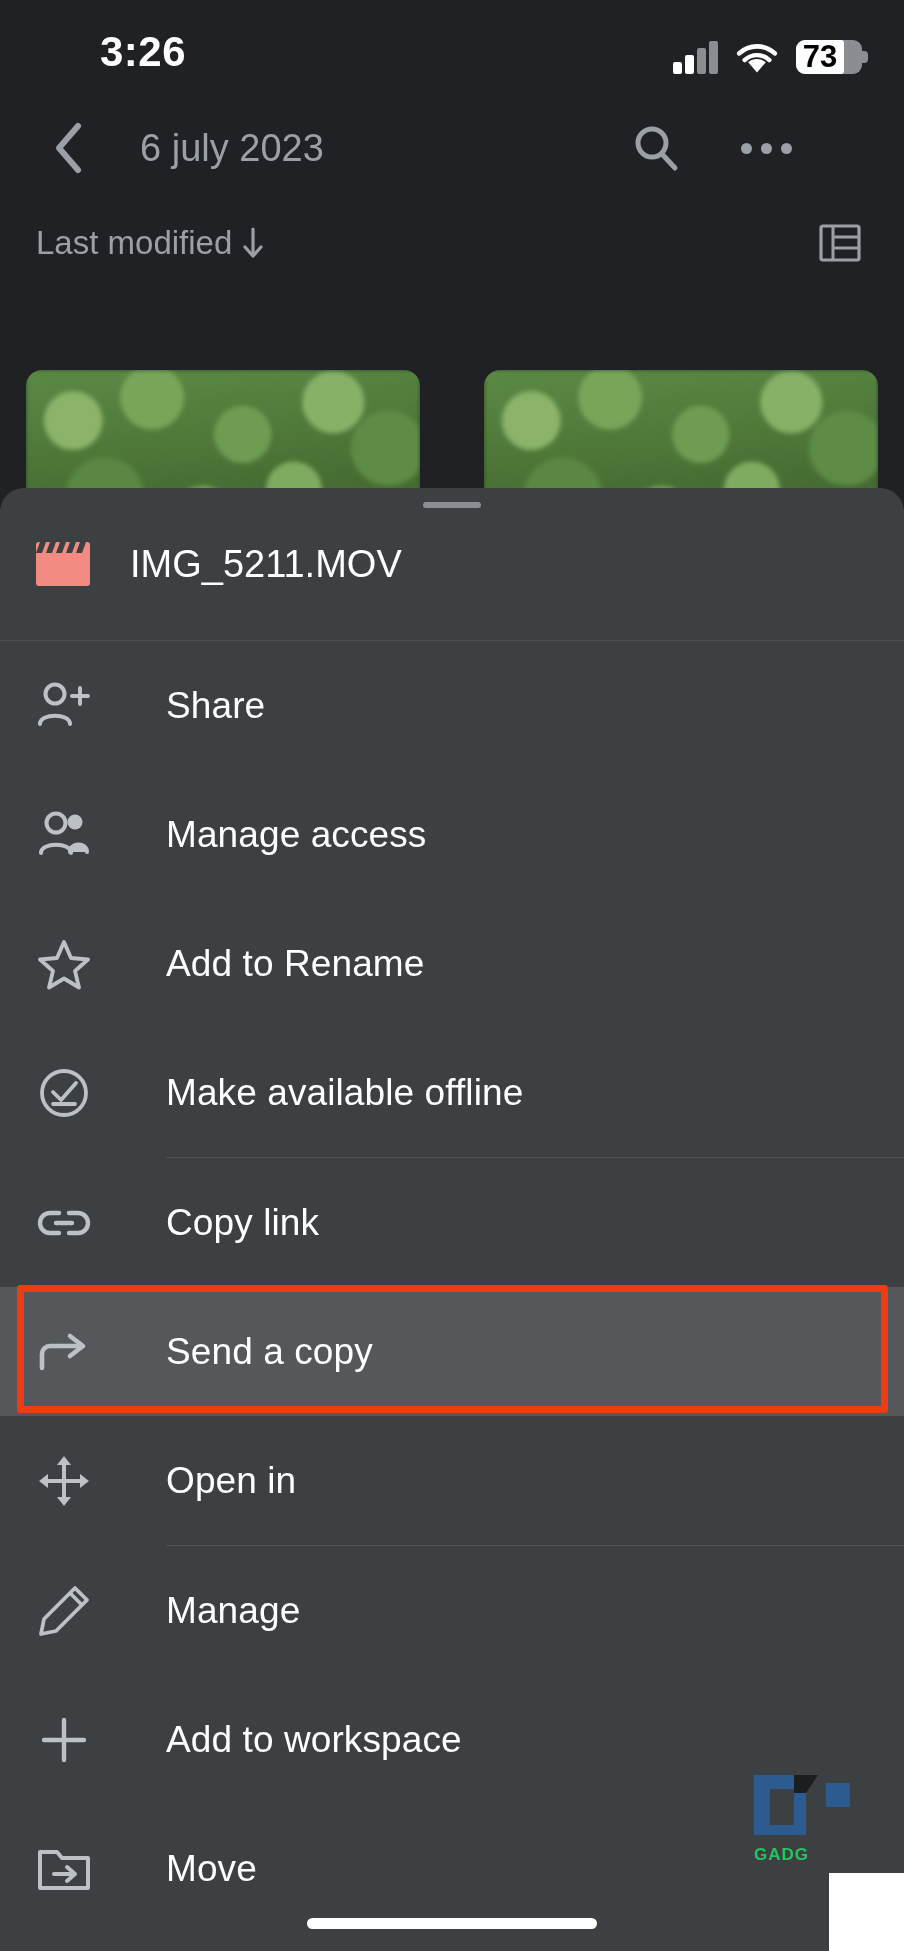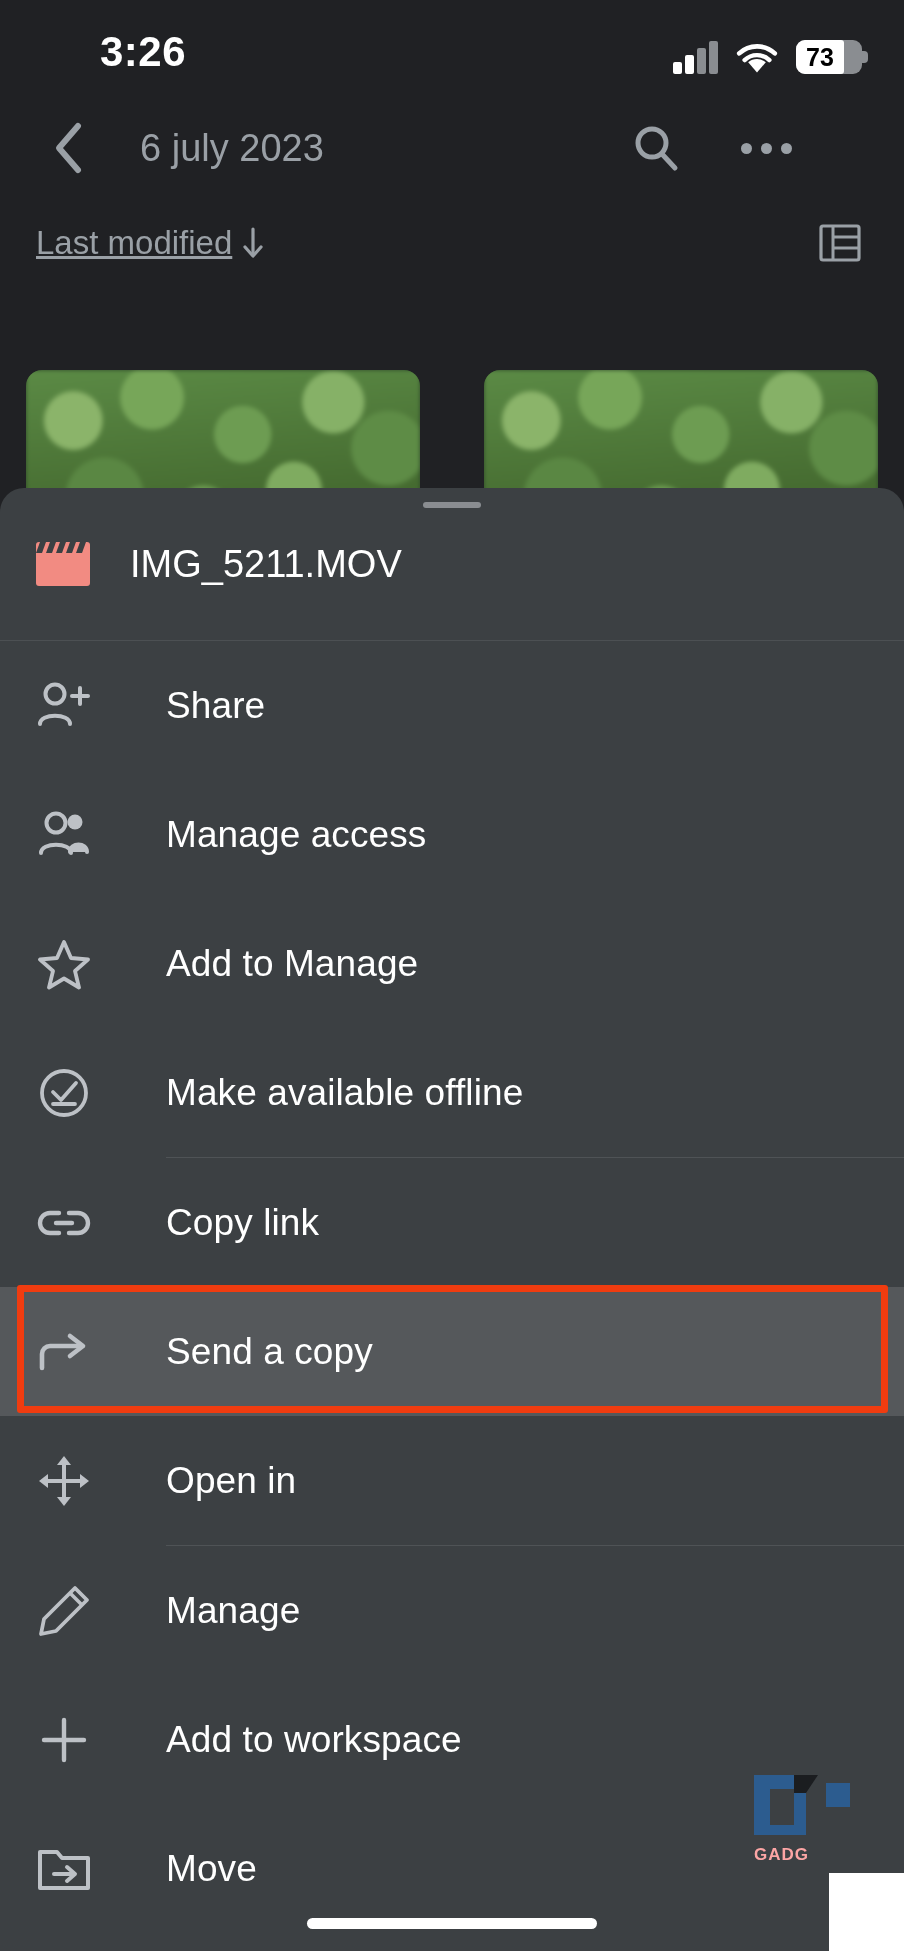--- a/index.html
+++ b/index.html
@@ -73,21 +73,21 @@
     border-radius: 9px 3px 3px 9px;
     background: #ffffff;
   }
   .battery .pct {
     position: absolute;
     left: 0; top: 0;
     width: 48px; height: 34px;
     line-height: 34px;
     text-align: center;
     color: #000000;
-    font-size: 25px;
+    font-size: 31px;
     font-weight: bold;
   }
   .battery .nub {
     position: absolute;
     right: -6px; top: 11px;
     width: 6px; height: 12px;
     border-radius: 0 4px 4px 0;
     background: #8a8d91;
   }
 
@@ -131,21 +131,20 @@
     top: 205px; left: 0;
     width: 904px; height: 80px;
   }
   .sort-label {
     position: absolute;
     left: 36px; top: 12px;
     display: flex; align-items: center; gap: 8px;
     color: #9aa0a6;
     font-size: 33px;
     height: 52px;
-    text-decoration: underline;
   }
   .view-toggle {
     position: absolute;
     right: 36px; top: 10px;
     width: 56px; height: 56px;
     display: flex; align-items: center; justify-content: center;
   }
 
   
   .grid {
@@ -291,21 +290,21 @@
     z-index: 5;
   }
   .wm-logo {
     position: absolute;
     left: 10px; top: 4px;
     width: 108px; height: 72px;
   }
   .wm-text {
     position: absolute;
     left: 14px; top: 80px;
-    color: #fca5a5;
+    color: #22c55e;
     font-size: 17px;
     font-weight: bold;
     letter-spacing: 1px;
   }
   .wm-cover {
     position: absolute;
     right: 0px; bottom: 0px;
     width: 75px; height: 78px;
     background: #ffffff;
     z-index: 6;
@@ -451,21 +450,21 @@
         </span>
         <span class="menu-label">Manage access</span>
       </div>
 
       <div class="menu-item">
         <span class="menu-icon">
           <svg width="54" height="52" viewBox="0 0 54 52">
             <path d="M27 4 L34 20 L51 21.5 L38 33 L42 49.5 L27 40.5 L12 49.5 L16 33 L3 21.5 L20 20 Z" stroke="#bdc1c6" stroke-width="3.8" fill="none" stroke-linejoin="round"></path>
           </svg>
         </span>
-        <span class="menu-label">Add to Manage</span>
+        <span class="menu-label">Add to Rename</span>
       </div>
 
       <div class="menu-item">
         <span class="menu-icon">
           <svg width="54" height="54" viewBox="0 0 54 54">
             <circle cx="27" cy="27" r="22" stroke="#bdc1c6" stroke-width="3.8" fill="none"></circle>
             <path d="M16 26 L24 34 L39 17" stroke="#bdc1c6" stroke-width="3.8" fill="none" stroke-linecap="round" stroke-linejoin="round"></path>
             <line x1="16" y1="38" x2="38" y2="38" stroke="#bdc1c6" stroke-width="3.8" stroke-linecap="round"></line>
           </svg>
         </span>

